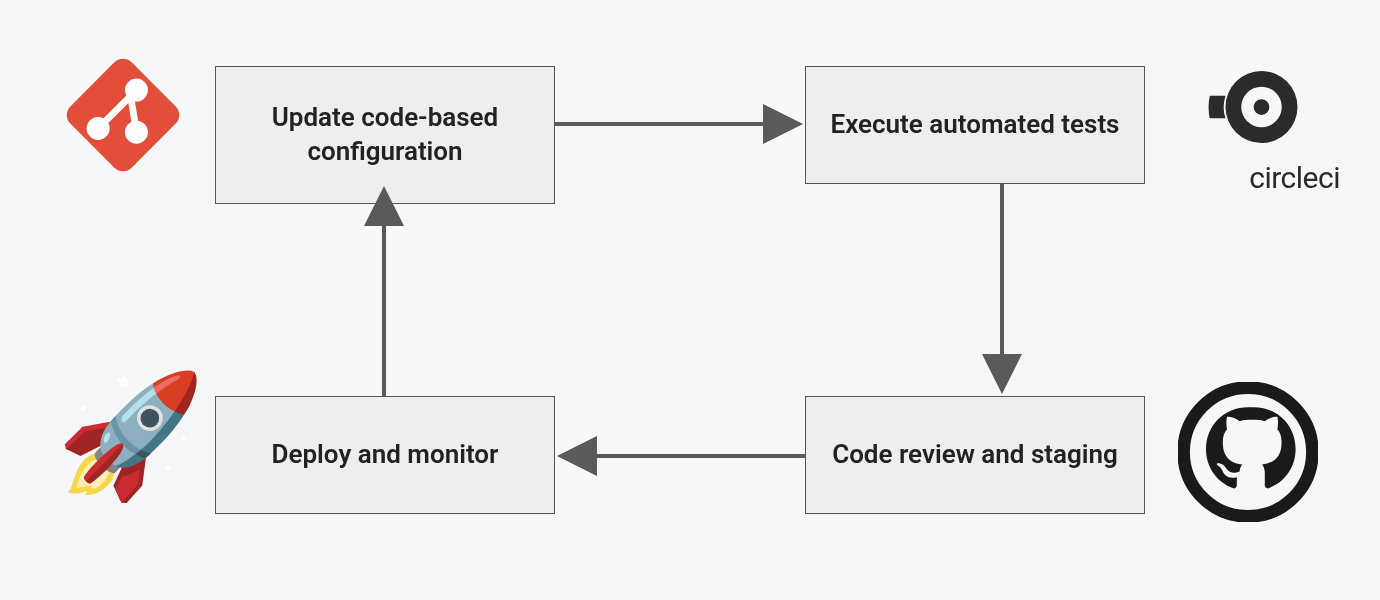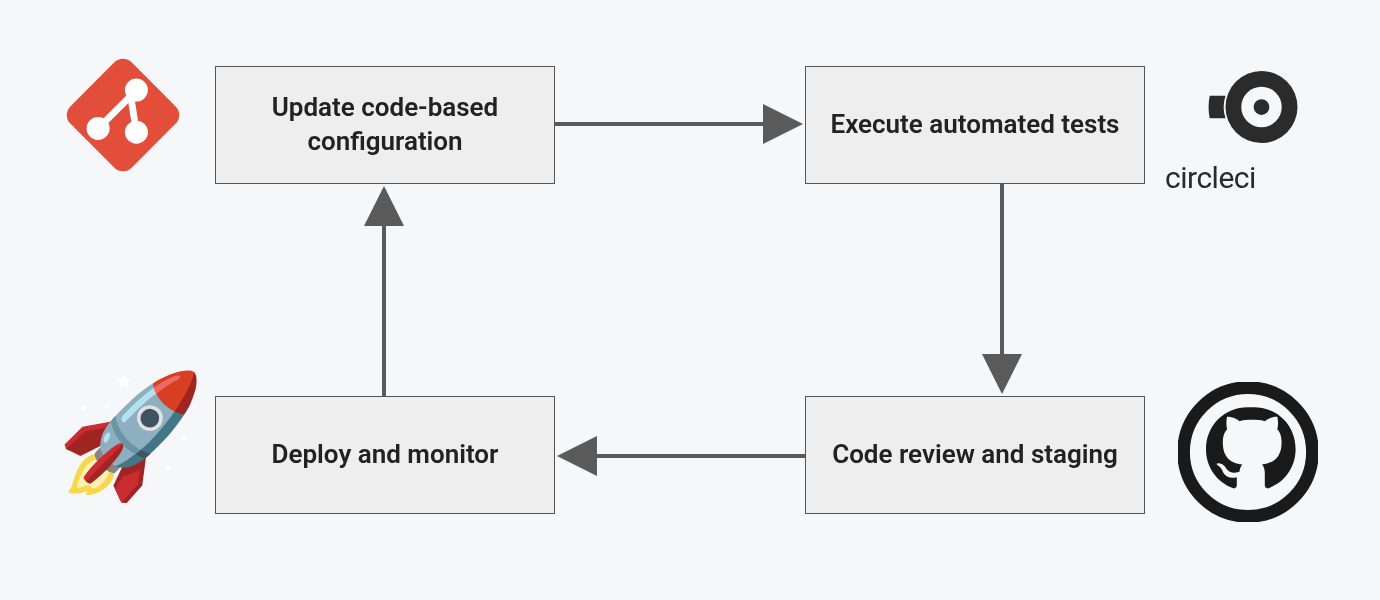--- a/index.html
+++ b/index.html
@@ -18,37 +18,37 @@
       display: flex;
       align-items: center;
       justify-content: center;
       text-align: center;
       font-size: 26px;
       font-weight: 600;
       color: #222;
       padding: 10px 20px;
       line-height: 1.3;
     }
-    .box-tl { left: 215px; top: 66px;  width: 340px; height: 118px; }
+    .box-tl { left: 215px; top: 66px;  width: 340px; height: 138px; }
     .box-tr { left: 805px; top: 66px;  width: 340px; height: 118px; align-items: center; }
     .box-br { left: 805px; top: 396px; width: 340px; height: 118px; }
     .box-bl { left: 215px; top: 396px; width: 340px; height: 118px; text-align: center; }
 
     .icon-slot { position: absolute; }
     .icon-git   { left: 58px;  top: 50px;  width: 130px; height: 130px; }
     .icon-cci   { left: 1165px; top: 62px; width: 175px; height: 130px; }
     .icon-gh    { left: 1178px; top: 382px; width: 140px; height: 140px; }
     .icon-rocket{ left: 56px;  top: 376px; width: 140px; height: 140px; font-size: 120px; line-height: 1; }
 
     .cci-label {
       font-size: 30px;
       color: #2a2a2a;
       letter-spacing: -0.5px;
       font-weight: 400;
-      text-align: left;
+      text-align: right;
       margin-top: 4px;
     }
 
     svg.arrow { position: absolute; overflow: visible; }
     .arrow-top   { left: 555px; top: 112px; width: 250px; height: 24px; }
     .arrow-right { left: 990px; top: 184px; width: 24px;  height: 212px; }
     .arrow-bottom{ left: 555px; top: 444px; width: 250px; height: 24px; }
     .arrow-left  { left: 372px; top: 184px; width: 24px;  height: 212px; }
   </style>
 </head>

